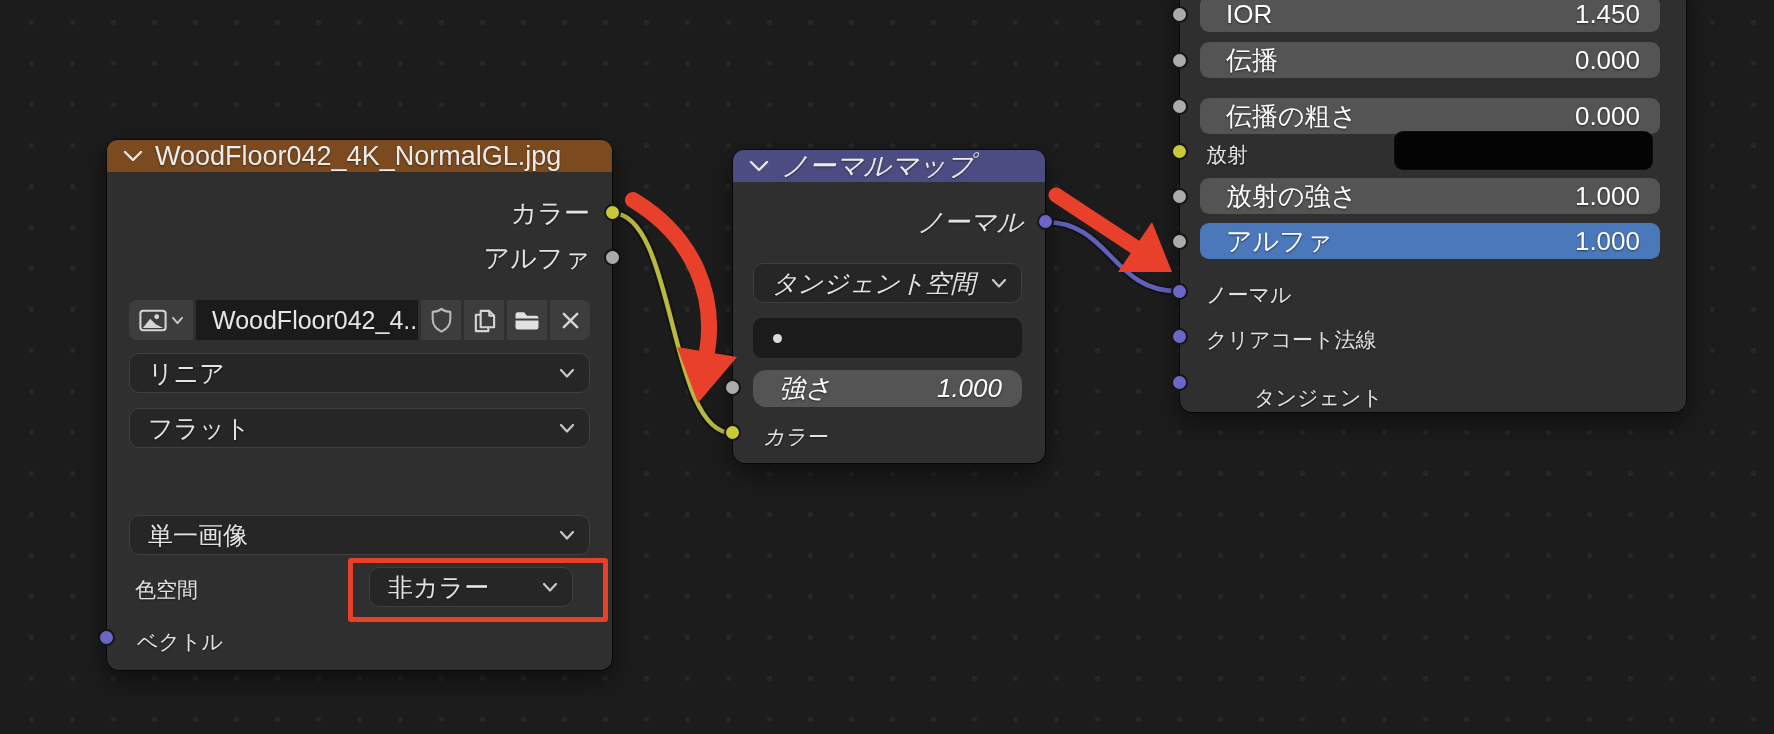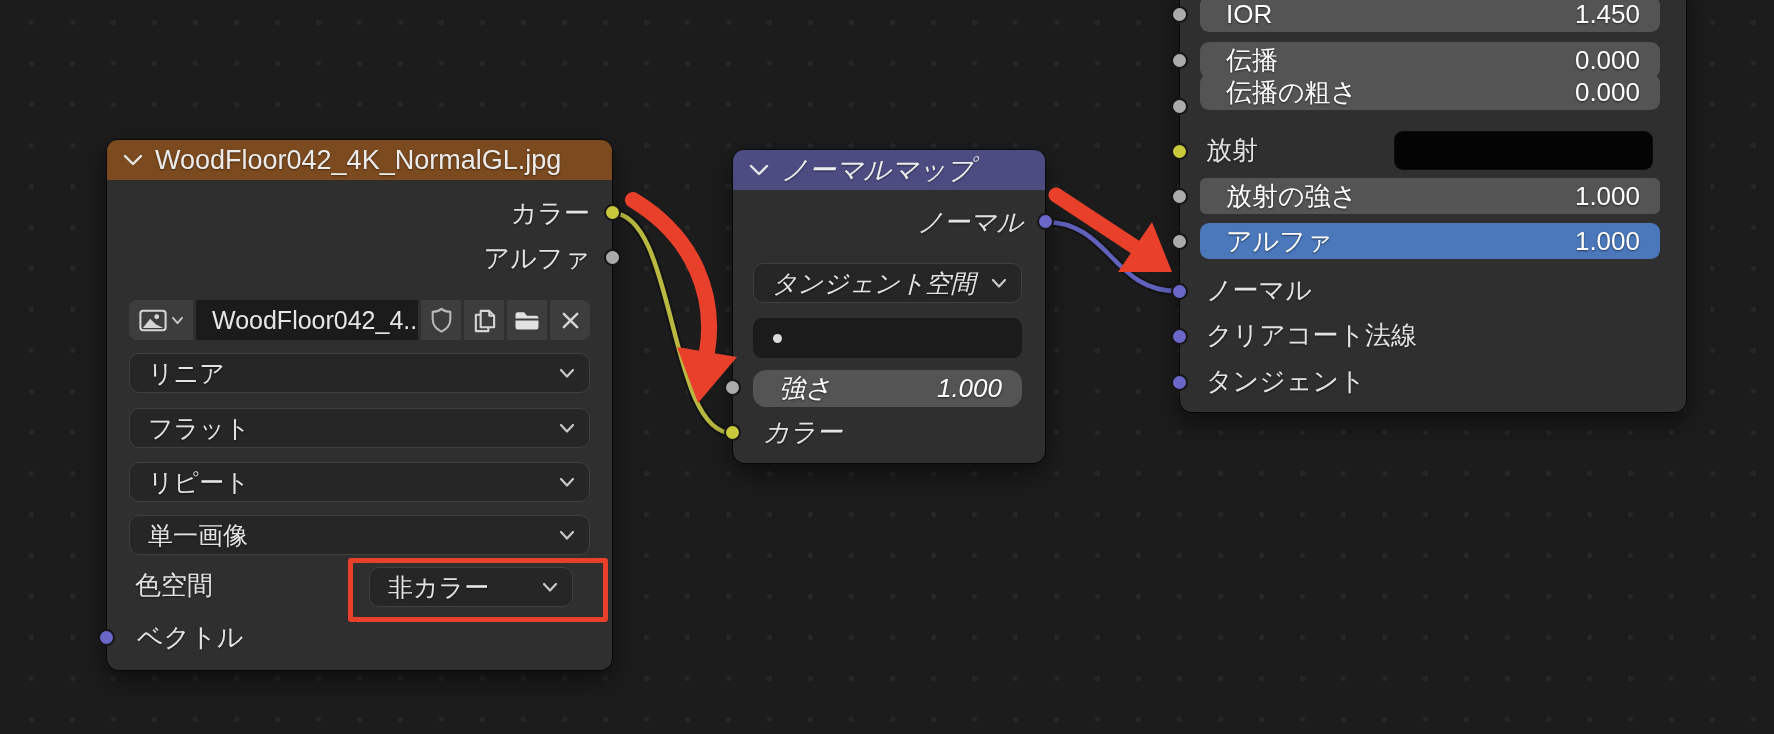--- a/index.html
+++ b/index.html
@@ -7,42 +7,42 @@
     position:relative;width:1774px;height:734px;overflow:hidden;
     background-color:var(--canvas-bg,#1c1c1c);
     background-image:radial-gradient(var(--grid-dot,#272727) 2.4px, transparent 2.9px);
     background-size:41px 41px;background-position:11px 2px;
     font-family:"Liberation Sans","DejaVu Sans",sans-serif;
     color:#dedede;-webkit-font-smoothing:antialiased;
   }
   svg.layer{position:absolute;left:0;top:0;pointer-events:none;}
   .node{position:absolute;background:var(--node-bg,#2f2f2f);border-radius:12px;
     box-shadow:0 10px 26px rgba(0,0,0,.5), 0 0 0 1px rgba(0,0,0,.55);}
-  .node-header{position:absolute;left:0;right:0;top:0;height:40px;display:flex;align-items:center;gap:12px;
+  .node-header{position:absolute;left:0;right:0;top:0;height:32px;display:flex;align-items:center;gap:12px;
     padding:0 16px;border-radius:11px 11px 0 0;font-size:27px;color:#ececec;
     text-shadow:0 1px 2px rgba(0,0,0,.45);box-sizing:border-box;}
   .row{position:absolute;display:flex;align-items:center;font-size:26px;color:#e2e2e2;
     text-shadow:0 1px 2px rgba(0,0,0,.5);height:36px;}
   .row.out{justify-content:flex-end;left:0;}
   .socket{position:absolute;width:17px;height:17px;border-radius:50%;box-sizing:border-box;
     border:2px solid #151515;}
   .s-yellow{background:var(--socket-yellow,#c9c83a);}
   .s-gray{background:var(--socket-gray,#ababab);}
   .s-purple{background:var(--socket-purple,#6a67c9);}
   .sel{position:absolute;display:flex;align-items:center;justify-content:space-between;
     background:#262626;border:1px solid #404040;border-radius:10px;height:40px;
     padding:0 14px 0 18px;font-size:25px;color:#e3e3e3;box-sizing:border-box;
     text-shadow:0 1px 2px rgba(0,0,0,.5);}
   .slider{position:absolute;left:20px;right:26px;display:flex;align-items:center;
     justify-content:space-between;background:var(--slider-bg,#545454);border-radius:9px;
     padding:0 20px 0 26px;font-size:26px;color:#fff;height:36px;box-sizing:border-box;
     text-shadow:0 1px 2px rgba(0,0,0,.55);}
   .slider.blue{background:var(--slider-blue,#4a78bb);}
-  .lblrow{position:absolute;left:26px;display:flex;align-items:flex-start;height:36px;
-    font-size:26px;color:#e2e2e2;text-shadow:0 1px 2px rgba(0,0,0,.5);}
+  .lblrow{position:absolute;left:26px;display:flex;align-items:flex-end;height:36px;
+    font-size:21px;color:#e2e2e2;text-shadow:0 1px 2px rgba(0,0,0,.5);}
   .dbrow{position:absolute;left:22px;right:22px;top:160px;height:40px;display:flex;gap:3px;}
   .dbbtn{background:#3d3d3d;display:flex;align-items:center;justify-content:center;flex:0 0 auto;}
   .dbbtn.first{border-radius:8px 0 0 8px;width:64px;gap:4px;}
   .dbbtn.last{border-radius:0 8px 8px 0;}
   .dbname{flex:1 1 auto;background:#1b1b1b;color:#e6e6e6;font-size:25px;display:flex;
     align-items:center;padding:0 16px;min-width:0;white-space:nowrap;overflow:hidden;}
   .dbicon{width:40px;}
   .darkfield{position:absolute;background:#1b1b1b;border-radius:9px;height:40px;
     display:flex;align-items:center;}
   .uvdot{width:9px;height:9px;border-radius:50%;background:#d9d9d9;margin-left:20px;}
@@ -121,26 +121,20 @@
       <svg width="16" height="11" viewBox="0 0 16 11">
         <polyline points="2,2 8,8.5 14,2" fill="none" stroke="#c9c9c9" stroke-width="2.2" stroke-linecap="round" stroke-linejoin="round"></polyline>
       </svg>
     </div>
     <div class="sel" style="top:268px;left:22px;right:22px;">
       <span>フラット</span>
       <svg width="16" height="11" viewBox="0 0 16 11">
         <polyline points="2,2 8,8.5 14,2" fill="none" stroke="#c9c9c9" stroke-width="2.2" stroke-linecap="round" stroke-linejoin="round"></polyline>
       </svg>
     </div>
-    <div class="sel" style="top:322px;left:22px;right:22px;">
-      <span>リピート</span>
-      <svg width="16" height="11" viewBox="0 0 16 11">
-        <polyline points="2,2 8,8.5 14,2" fill="none" stroke="#c9c9c9" stroke-width="2.2" stroke-linecap="round" stroke-linejoin="round"></polyline>
-      </svg>
-    </div>
     <div class="sel" style="top:375px;left:22px;right:22px;">
       <span>単一画像</span>
       <svg width="16" height="11" viewBox="0 0 16 11">
         <polyline points="2,2 8,8.5 14,2" fill="none" stroke="#c9c9c9" stroke-width="2.2" stroke-linecap="round" stroke-linejoin="round"></polyline>
       </svg>
     </div>
 
     <div class="lblrow" style="top:428px;left:28px;">
       <span>色空間</span>
     </div>
@@ -200,46 +194,46 @@
   <div class="node" style="left:1180px;top:-14px;width:506px;height:426px;border-radius:0 0 12px 12px;">
 
     <div class="slider" style="top:10px;">
       <span>IOR</span>
       <span>1.450</span>
     </div>
     <div class="slider" style="top:56px;">
       <span>伝播</span>
       <span>0.000</span>
     </div>
-    <div class="slider" style="top:88px;text-align:center;">
+    <div class="slider" style="top:112px;text-align:center;">
       <span>伝播の粗さ</span>
       <span>0.000</span>
     </div>
 
     <div class="lblrow" style="top:147px;">
       <span>放射</span>
     </div>
     <div class="swatch" style="left:215px;top:146px;width:257px;height:37px;"></div>
 
-    <div class="slider" style="top:192px;border-radius:6px;">
+    <div class="slider" style="top:192px;">
       <span>放射の強さ</span>
       <span>1.000</span>
     </div>
     <div class="slider blue" style="top:237px;">
       <span>アルファ</span>
       <span>1.000</span>
     </div>
 
     <div class="lblrow" style="top:287px;">
       <span>ノーマル</span>
     </div>
     <div class="lblrow" style="top:332px;">
       <span>クリアコート法線</span>
     </div>
-    <div class="lblrow" style="top:378px;">
+    <div class="lblrow" style="top:390px;margin-left:48px;">
       <span>タンジェント</span>
     </div>
 
     <span class="socket s-gray" style="left:-9px;top:20px;"></span>
     <span class="socket s-gray" style="left:-9px;top:66px;"></span>
     <span class="socket s-gray" style="left:-9px;top:112px;"></span>
     <span class="socket s-yellow" style="left:-9px;top:157px;"></span>
     <span class="socket s-gray" style="left:-9px;top:202px;"></span>
     <span class="socket s-gray" style="left:-9px;top:247px;"></span>
     <span class="socket s-purple" style="left:-9px;top:297px;"></span>

